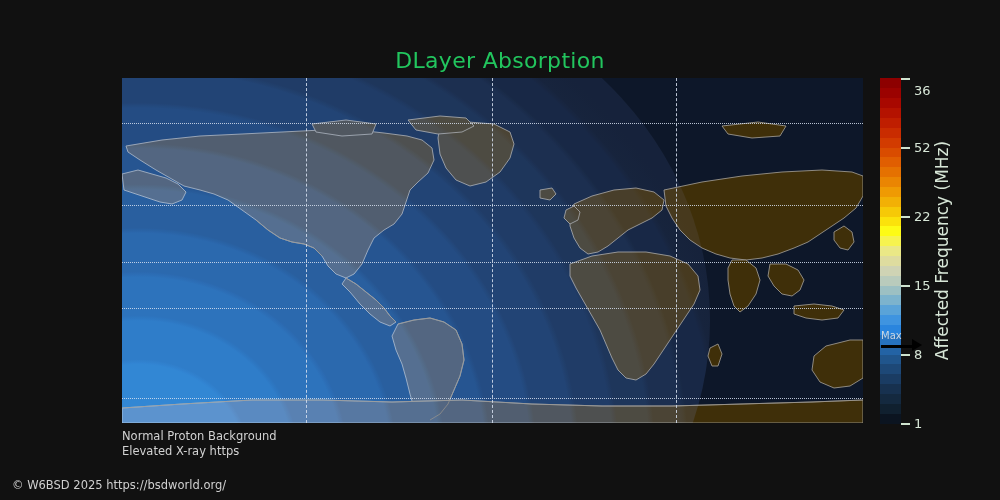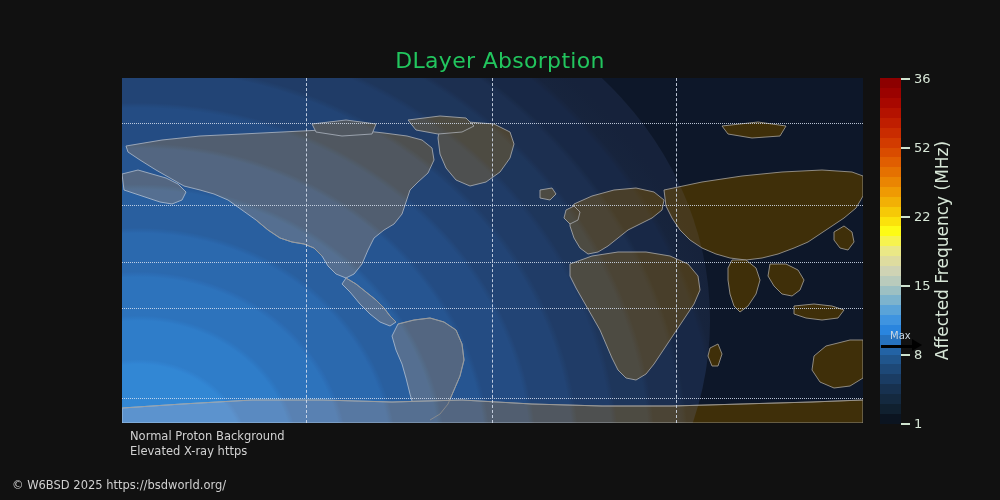--- a/index.html
+++ b/index.html
@@ -40,28 +40,28 @@
            border-top:2px solid #cfe3cf;}
   .cb-tlabel{position:absolute;left:34px;color:#d7e6d7;font-size:13px;
              transform:translateY(-50%);white-space:nowrap;}
   .cb-axis-title{
     position:absolute;left:930px;top:78px;width:345px;height:24px;
     transform-origin:0 0;transform:rotate(-90deg) translate(-345px,0);
     text-align:center;color:#d7e6d7;font-size:17px;line-height:24px;
     white-space:nowrap;
   }
   .maxmark{position:absolute;left:880px;top:330px;width:46px;height:26px;}
-  .maxmark .mx-label{position:absolute;left:1px;top:0;color:#c9d6e2;font-size:10px;padding-left:9px;}
+  .maxmark .mx-label{position:absolute;left:1px;top:0;color:#c9d6e2;font-size:10px;}
   .maxmark .mx-arrow{position:absolute;left:1px;top:15px;width:34px;height:0;
       border-top:3px solid #000;}
   .maxmark .mx-head{position:absolute;left:32px;top:9px;width:0;height:0;
       border-left:10px solid #000;border-top:6px solid transparent;border-bottom:6px solid transparent;}
 
   
-  .status{position:absolute;left:130px;top:429px;color:#d2d2d2;font-size:11.5px;line-height:15px;}
+  .status{position:absolute;left:122px;top:429px;color:#d2d2d2;font-size:11.5px;line-height:15px;}
   .status div{white-space:nowrap;}
   .timestamp{position:absolute;left:460px;top:433px;width:400px;text-align:right;
              color:#d2d2d2;font-size:11.5px;white-space:nowrap;}
   .copyright{position:absolute;left:12px;top:478px;color:#cfcfcf;font-size:11.5px;
              white-space:nowrap;}
 </style>
 </head>
 <body>
 
 <div id="root">
@@ -250,21 +250,21 @@
       <span class="cb-tlabel" style="top: 345px;">1</span>
       <span class="cb-tick" style="top: 276px;"></span>
       <span class="cb-tlabel" style="top: 276px;">8</span>
       <span class="cb-tick" style="top: 207px;"></span>
       <span class="cb-tlabel" style="top: 207px;">15</span>
       <span class="cb-tick" style="top: 138px;"></span>
       <span class="cb-tlabel" style="top: 138px;">22</span>
       <span class="cb-tick" style="top: 69px;"></span>
       <span class="cb-tlabel" style="top: 69px;">52</span>
       <span class="cb-tick" style="top: 0px;"></span>
-      <span class="cb-tlabel" style="top: 0px;">36</span>
+      <span class="cb-tlabel" style="top: 12px;">36</span>
     </div>
 
   <div class="maxmark">
     <span class="mx-label">Max</span>
     <span class="mx-arrow"></span>
     <span class="mx-head"></span>
   </div>
 
   <div class="cb-axis-title">Affected Frequency (MHz)</div>
 

